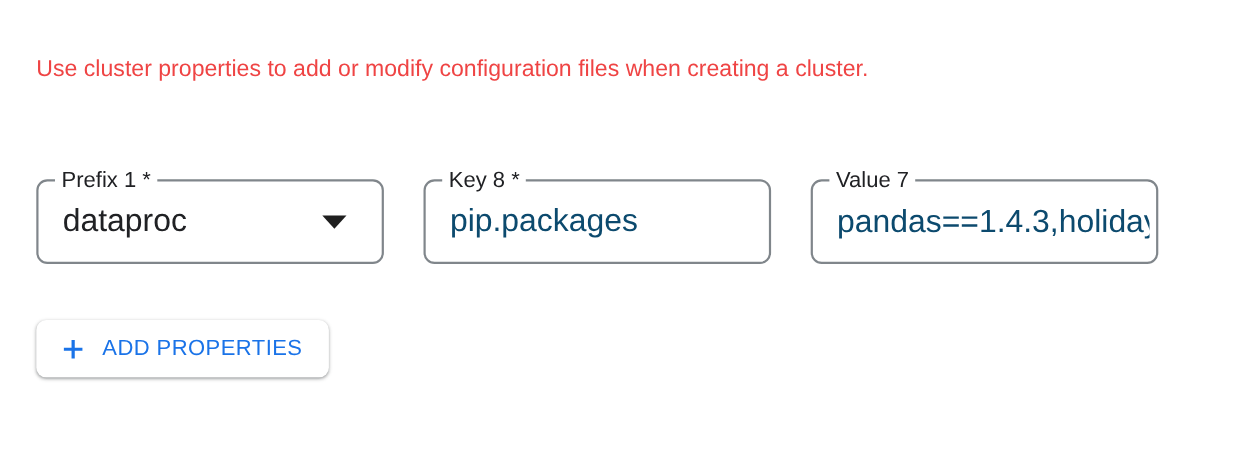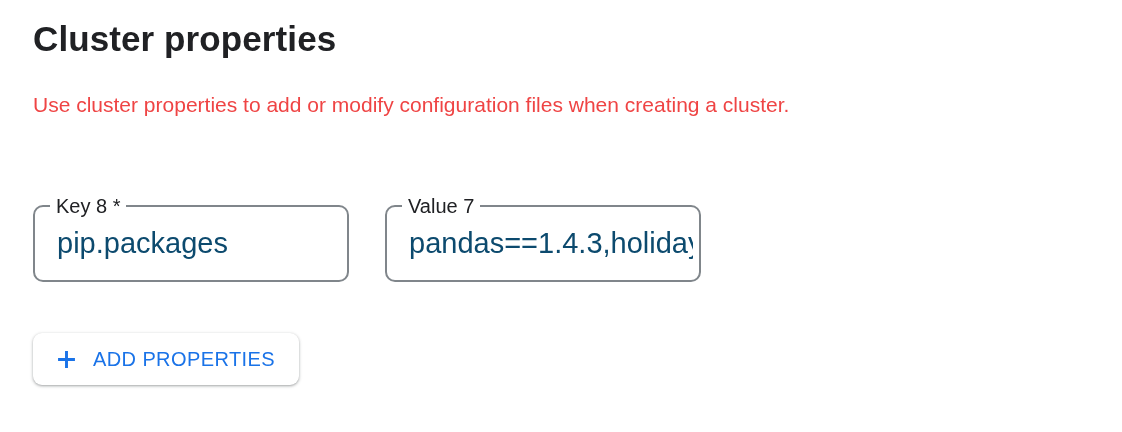--- a/index.html
+++ b/index.html
@@ -109,26 +109,30 @@
     color: #1a73e8;
     white-space: nowrap;
     text-align: right;
   }
 </style>
 </head>
 <body>
 
 <div class="container">
 
-  <h1 class="page-title">Cluster properties</h1>
 
   <p class="page-description">Use cluster properties to add or modify configuration files when creating a cluster.</p>
 
   <div class="fields-row">
 
+    <div class="field" role="combobox">
+      <label class="field-label">Prefix 1 *</label>
+      <span class="select-value">dataproc</span>
+      <span class="dropdown-arrow"></span>
+    </div>
 
     <div class="field">
       <label class="field-label">Key 8 *</label>
       <input class="text-input" type="text" value="pip.packages" style="">
     </div>
 
     <div class="field">
       <label class="field-label">Value 7</label>
       <input class="text-input" type="text" value="pandas==1.4.3,holiday" style="">
     </div>

